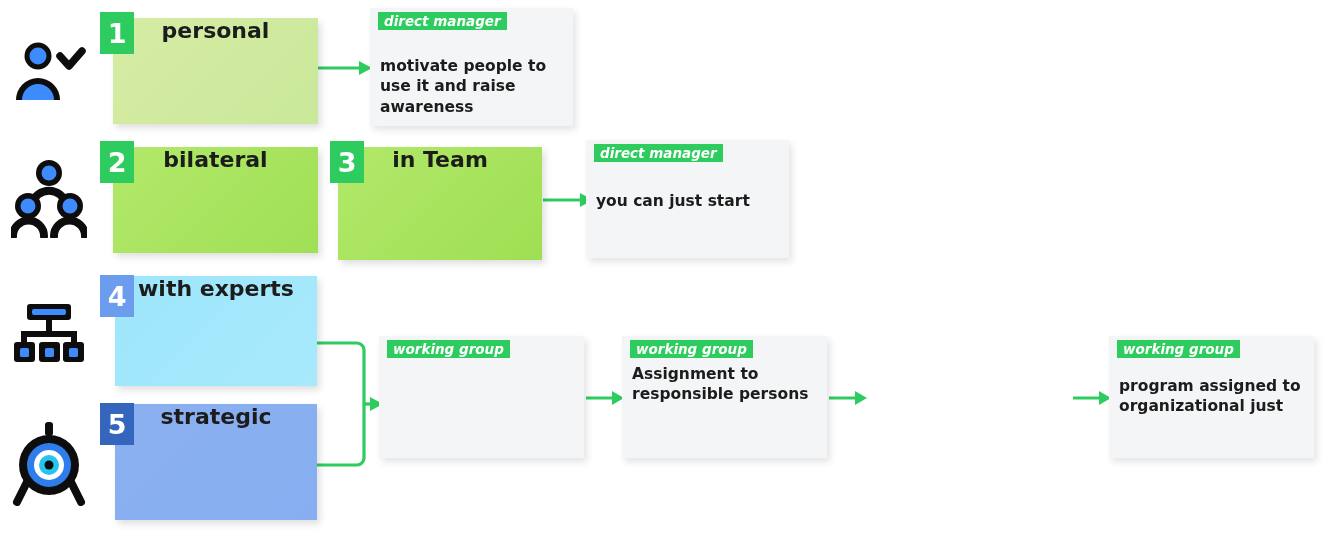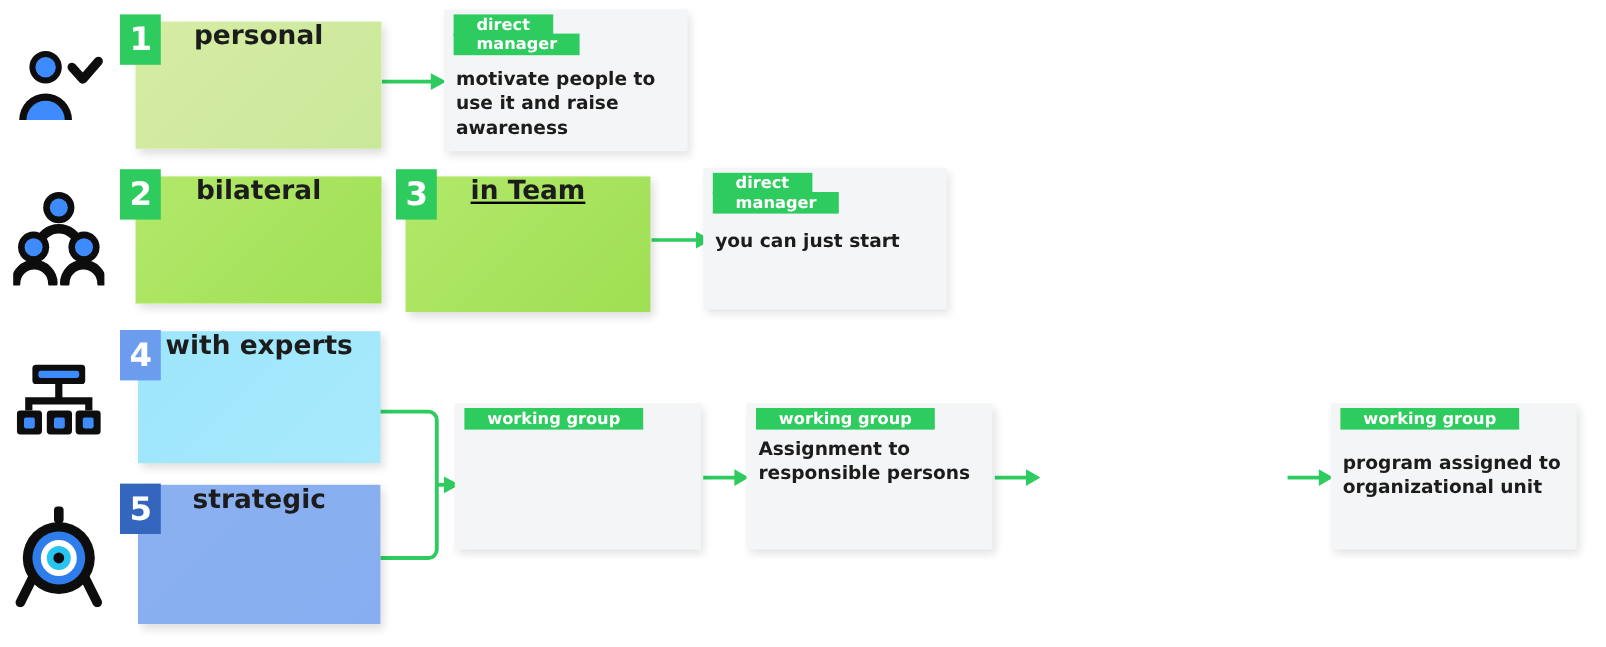--- a/index.html
+++ b/index.html
@@ -86,21 +86,22 @@
     font-size: 13.5px;
     font-weight: 600;
     line-height: 1.18;
     color: #ffffff;
     z-index: 3;
   }
   .tag > span {
     background: #2ecc5f;
     box-decoration-break: clone;
     -webkit-box-decoration-break: clone;
-    padding: 1px 19px;
+    padding: 1px 6px;
+    font-style: italic;
   }
 
   
   .conn {
     position: absolute;
     z-index: 1;
   }
   .conn svg { display: block; overflow: visible; }
 </style>
 </head>
@@ -154,21 +155,21 @@
   <div class="badge" style="left:100px; top:141px; background:#2ecc5f;">2</div>
 
   <div class="cat-box" style="left:113px; top:147px; width:205px; height:106px;
        background:linear-gradient(135deg,#b2e86a 0%,#a0e055 100%);">
     <span class="cat-label">bilateral</span>
   </div>
 
   <div class="badge" style="left:330px; top:141px; background:#2ecc5f;">3</div>
 
   <div class="cat-box" style="left:338px; top:147px; width:204px; height:113px;
-       background:linear-gradient(135deg,#b2e86a 0%,#9fdf53 100%);text-decoration:underline;">
+       background:linear-gradient(135deg,#b2e86a 0%,#9fdf53 100%);">
     <span class="cat-label">in Team</span>
   </div>
 
   <div class="conn" style="left:543px; top:190px;">
     <svg width="50" height="20" viewBox="0 0 50 20">
       <line x1="0" y1="10" x2="38" y2="10" stroke="#2ecc5f" stroke-width="3"></line>
       <path d="M37 3 L50 10 L37 17 Z" fill="#2ecc5f"></path>
     </svg>
   </div>
 
@@ -253,16 +254,16 @@
 
   <div class="conn" style="left:1073px; top:388px;">
     <svg width="38" height="20" viewBox="0 0 38 20">
       <line x1="0" y1="10" x2="27" y2="10" stroke="#2ecc5f" stroke-width="3"></line>
       <path d="M26 3 L38 10 L26 17 Z" fill="#2ecc5f"></path>
     </svg>
   </div>
 
   <div class="card" style="left:1109px; top:336px; width:205px; height:122px;">
     <div class="tag"><span>working group</span></div>
-    <div class="card-body" style="top:40px;">program assigned to organizational unit</div>
+    <div class="card-body" style="top:40px;">program assigned to organizational just</div>
   </div>
 
 </div>
 
 </body></html>

